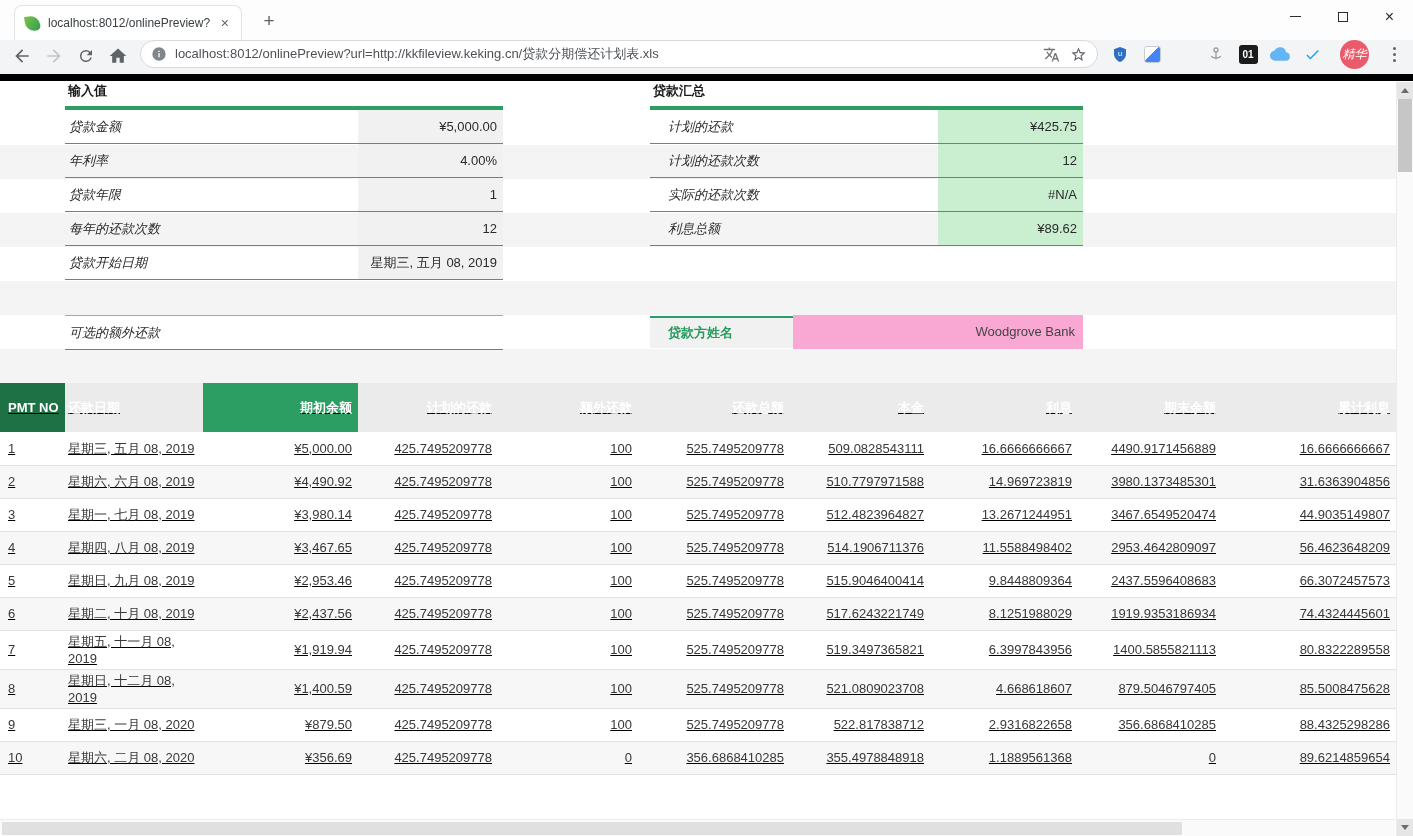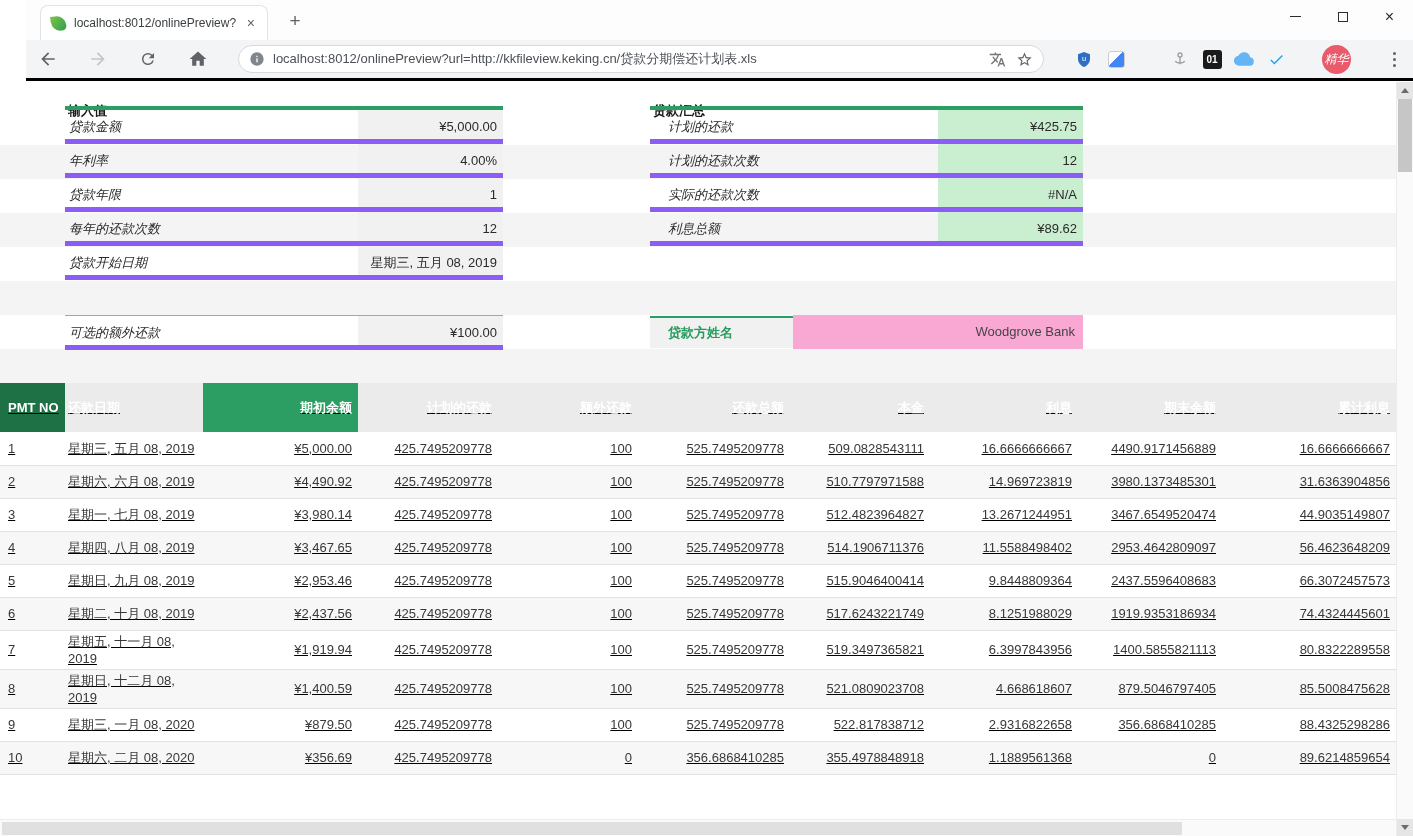--- a/index.html
+++ b/index.html
@@ -1,40 +1,40 @@
 <!DOCTYPE html>
 <html><head>
 <meta charset="utf-8">
 <style>
   * { margin:0; padding:0; box-sizing:border-box; }
   html,body { background:#fff; }
   body { font-family:"Liberation Sans", sans-serif; }
-  .window { position:relative; width:1413px; height:836px; background:#fff; overflow:hidden;padding-left:26px; }
+  .window { position:relative; width:1413px; height:836px; background:#fff; overflow:hidden; }
 
   
   .tabstrip { position:relative; height:40px; background:#fdfdfd; }
   .tab { position:absolute; left:14px; top:5px; width:228px; height:35px; background:#fff;
          border:1px solid #e2e3e6; border-bottom:none; border-radius:8px 8px 0 0;
          display:flex; align-items:center; gap:8px; padding:0 10px; }
   .favicon { width:15px; height:15px; flex:0 0 auto;
              background:linear-gradient(135deg,#7ec24a,#2e9e4f);
              border-radius:0 65% 30% 65%; transform:rotate(-8deg); }
   .tab-title { font-size:12px; color:#3c4043; white-space:nowrap; overflow:hidden; flex:1; }
   .tab-close { font-size:14px; color:#5f6368; line-height:1; padding:0 2px; }
   .newtab { position:absolute; left:256px; top:9px; width:26px; height:26px; text-align:center;
             line-height:24px; font-size:19px; color:#5f6368; border-radius:50%; }
   .wincontrols { position:absolute; right:0; top:0; display:flex; }
   .winbtn { width:47px; height:33px; display:flex; align-items:center; justify-content:center; }
   .min-glyph { width:11px; height:1px; background:#2c2c2c; display:block; }
   .max-glyph { width:10px; height:10px; border:1px solid #2c2c2c; display:block; }
   .close-glyph { font-size:16px; color:#2c2c2c; line-height:1; }
 
   
-  .toolbar { position:relative; height:41px; background:#f3f4f6; border-bottom:3px solid #000000;
-             display:flex; align-items:center; padding:0 6px; gap:18px; }
+  .toolbar { position:relative; height:41px; background:#f3f4f6; border-bottom:7px solid #000000;
+             display:flex; align-items:flex-start; padding:0 6px; gap:0; }
   .navbtn { width:32px; height:32px; display:flex; align-items:center; justify-content:center;
             border-radius:50%; flex:0 0 auto; }
   .omnibox { flex:1; min-width:0; height:28px; background:#fff; border:1px solid #d7d9dd;
              border-radius:14px; display:flex; align-items:center; gap:8px; padding:0 10px; margin:0 6px; }
   .url { font-size:13px; color:#4d5156; white-space:nowrap; overflow:hidden; flex:1; }
   .obx-right { display:flex; align-items:center; gap:10px; flex:0 0 auto; }
   .extrow { display:flex; align-items:center; gap:4px; margin:0 2px; flex:0 0 auto; }
   .extbtn { width:28px; height:28px; display:flex; align-items:center; justify-content:center; }
   .badge01 { width:19px; height:19px; background:#1b1b1b; color:#fff; font-size:10px; font-weight:bold;
              display:flex; align-items:center; justify-content:center; border-radius:3px; }
@@ -48,29 +48,29 @@
   .menubtn { width:26px; height:28px; display:flex; flex-direction:column; align-items:center;
              justify-content:center; flex:0 0 auto; }
   .dot { width:3px; height:3px; border-radius:50%; background:#5f6368; margin:1.5px 0; }
 
   
   .content { position:absolute; top:82px; left:0; right:0; bottom:0; background:#fff; }
   .sheet { position:absolute; top:0; left:0; width:1396px; height:100%; }
   .stripe { position:absolute; left:0; width:1396px; height:34px; background:#f4f4f4; }
   .st1{top:63px} .st2{top:131px} .st3{top:199px} .st4{top:267px}
 
-  .sec-title { position:absolute; top:20px; font-size:13px; font-weight:bold; color:#1a1a1a; z-index:2; }
+  .sec-title { position:absolute; top:0; font-size:13px; font-weight:bold; color:#1a1a1a; z-index:2; }
   .t-input { left:68px; } .t-summary { left:653px; }
   .underline { position:absolute; top:24px; height:4px; background:#2d9e63; z-index:2; }
   .u-input { left:65px; width:438px; } .u-summary { left:650px; width:433px; }
 
   .itable { position:absolute; top:28px; z-index:2; }
   .itable.left { left:65px; width:438px; }
   .itable.right { left:650px; width:433px; }
-  .irow { display:flex; height:34px; border-bottom:5px solid #8b5cf6; }
+  .irow { display:flex; height:34px; border-bottom:1px solid #8b5cf6; }
   .irow .lbl { flex:1; font-style:italic; font-size:13px; color:#2a2a2a; line-height:33px;
                padding-left:4px; overflow:hidden; white-space:nowrap; }
   .itable.right .lbl { padding-left:18px; }
   .irow .val { width:145px; font-size:13px; color:#2a2a2a; line-height:33px; text-align:right;
                padding-right:6px; background:#f1f1f1; flex:0 0 auto; }
   .itable.right .val { background:#c9efd0; }
   .iextra { position:absolute; left:65px; top:233px; width:438px; border-top:1px solid #a6a6a6; z-index:2; }
   .lender { position:absolute; left:650px; top:233px; width:433px; height:34px; display:flex; z-index:2;align-items:center; }
   .lender .llabel { width:143px; background:#f1f1f1; border-top:2px solid #2d9e63; color:#279a5e;
                     font-weight:bold; font-size:13px; line-height:30px; padding-left:18px; flex:0 0 auto; }
@@ -249,21 +249,20 @@
           <div class="irow">
             <div class="lbl">贷款开始日期</div>
             <div class="val">星期三, 五月 08, 2019</div>
           </div>
 
       </div>
 
       <div class="iextra">
         <div class="irow">
           <div class="lbl">可选的额外还款</div>
-          <div class="val">¥100.00</div>
         </div>
       </div>
 
       <div class="itable right">
 
           <div class="irow">
             <div class="lbl">计划的还款</div>
             <div class="val">¥425.75</div>
           </div>
 

